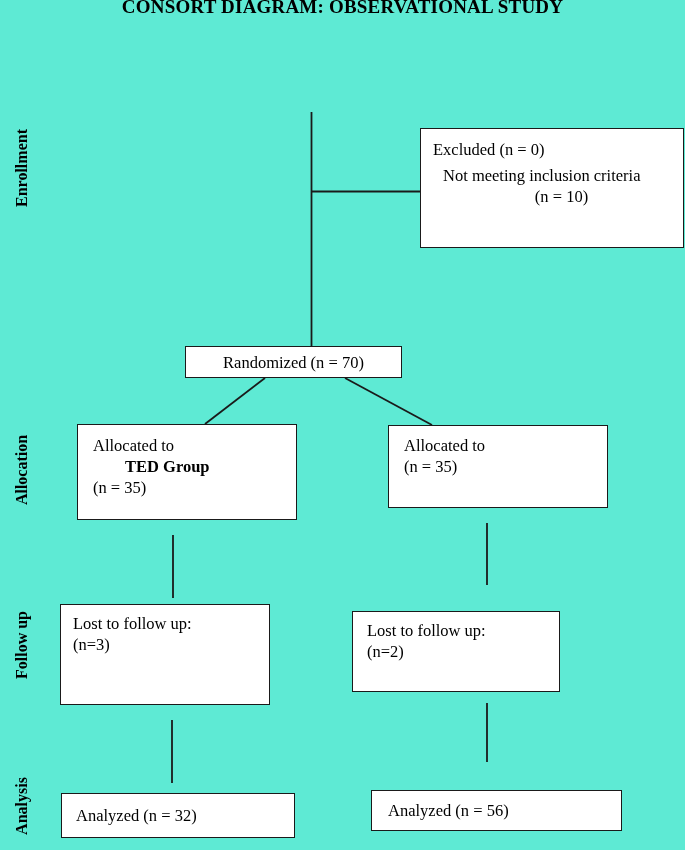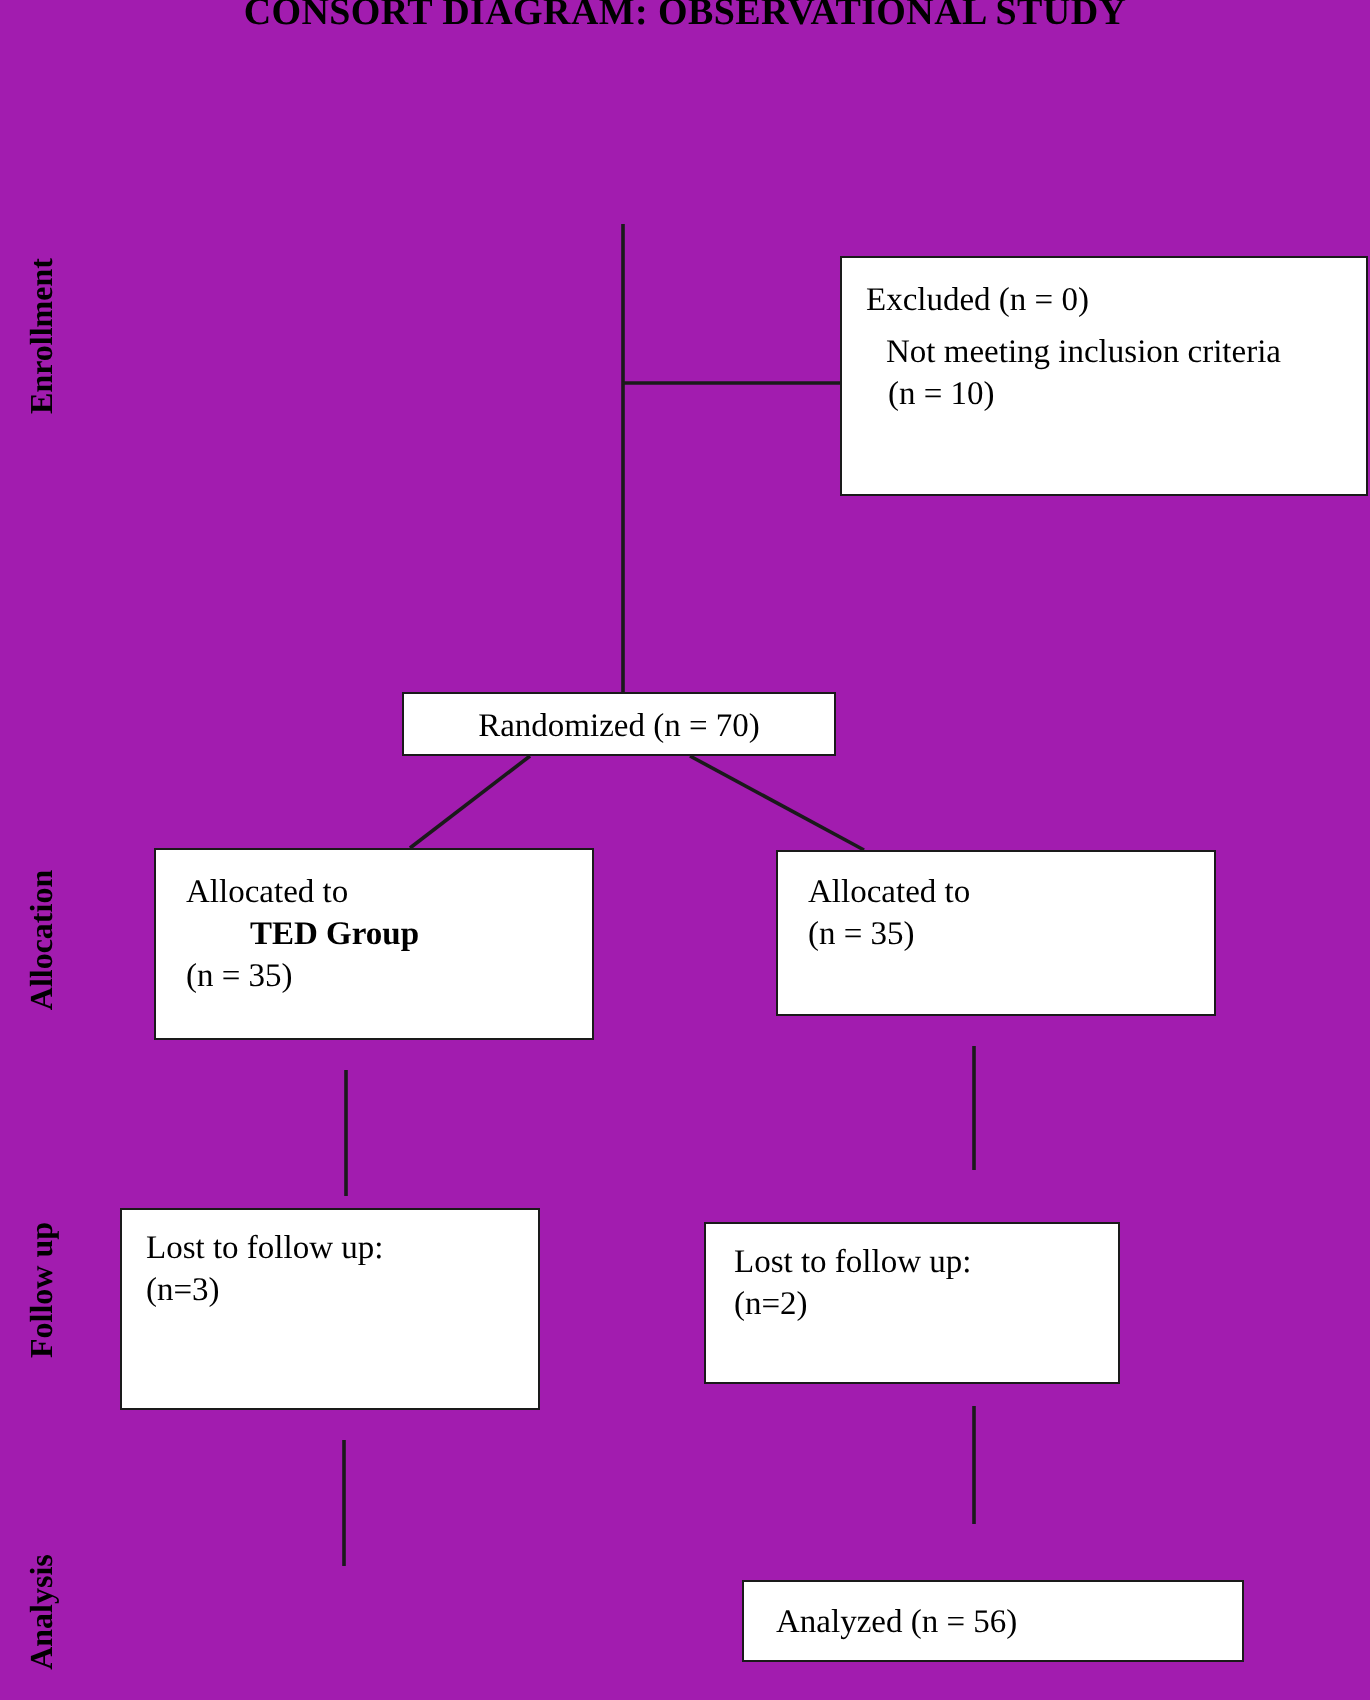--- a/index.html
+++ b/index.html
@@ -4,21 +4,21 @@
 <style>
   html, body {
     margin: 0;
     padding: 0;
     background: #ffffff;
   }
   #page {
     position: relative;
     width: 685px;
     height: 850px;
-    background: #a21caf;
+    background: #5eead4;
     font-family: "Liberation Serif", serif;
     color: #000000;
     overflow: hidden;
   }
   .title {
     position: absolute;
     top: -4px;
     left: 0;
     width: 685px;
     text-align: center;
@@ -49,23 +49,23 @@
     line-height: 21px;
     box-sizing: border-box;
   }
   .box div { white-space: nowrap; }
 
   .box-assessed   { left: 202px; top: 51px;  width: 248px; height: 61px;  padding: 9px 6px 0 13px; }
   .box-assessed .l2 { padding-left: 3px; }
 
   .box-excluded   { left: 420px; top: 128px; width: 264px; height: 120px; padding: 10px 4px 0 12px; }
   .box-excluded .l2 { margin-top: 5px; padding-left: 10px; }
-  .box-excluded .l3 { padding-left: 11px; }
+  .box-excluded .l3 { padding-left: 11px; text-align: center; }
 
-  .box-randomized { left: 201px; top: 346px; width: 217px; height: 32px;
+  .box-randomized { left: 185px; top: 346px; width: 217px; height: 32px;
                     display: flex; align-items: center; justify-content: center; }
 
   .box-alloc-ted  { left: 77px;  top: 424px; width: 220px; height: 96px; padding: 10px 4px 0 15px; }
   .box-alloc-md   { left: 388px; top: 425px; width: 220px; height: 83px; padding: 9px 4px 0 15px; }
   .bold-line { font-weight: bold; margin-left: 32px; }
 
   .box-lost-ted   { left: 60px;  top: 604px; width: 210px; height: 101px; padding: 8px 4px 0 12px; }
   .box-lost-md    { left: 352px; top: 611px; width: 208px; height: 81px;  padding: 8px 4px 0 14px; }
 
   .box-analyzed-ted { left: 61px;  top: 793px; width: 234px; height: 45px;
@@ -131,18 +131,21 @@
   <div class="box box-lost-ted">
     <div>Lost to follow up:</div>
     <div>(n=3)</div>
   </div>
 
   <div class="box box-lost-md">
     <div>Lost to follow up:</div>
     <div>(n=2)</div>
   </div>
 
+  <div class="box box-analyzed-ted">
+    <div>Analyzed (n = 32)</div>
+  </div>
 
   <div class="box box-analyzed-md">
     <div>Analyzed (n = 56)</div>
   </div>
 
 </div>
 
 </body></html>

